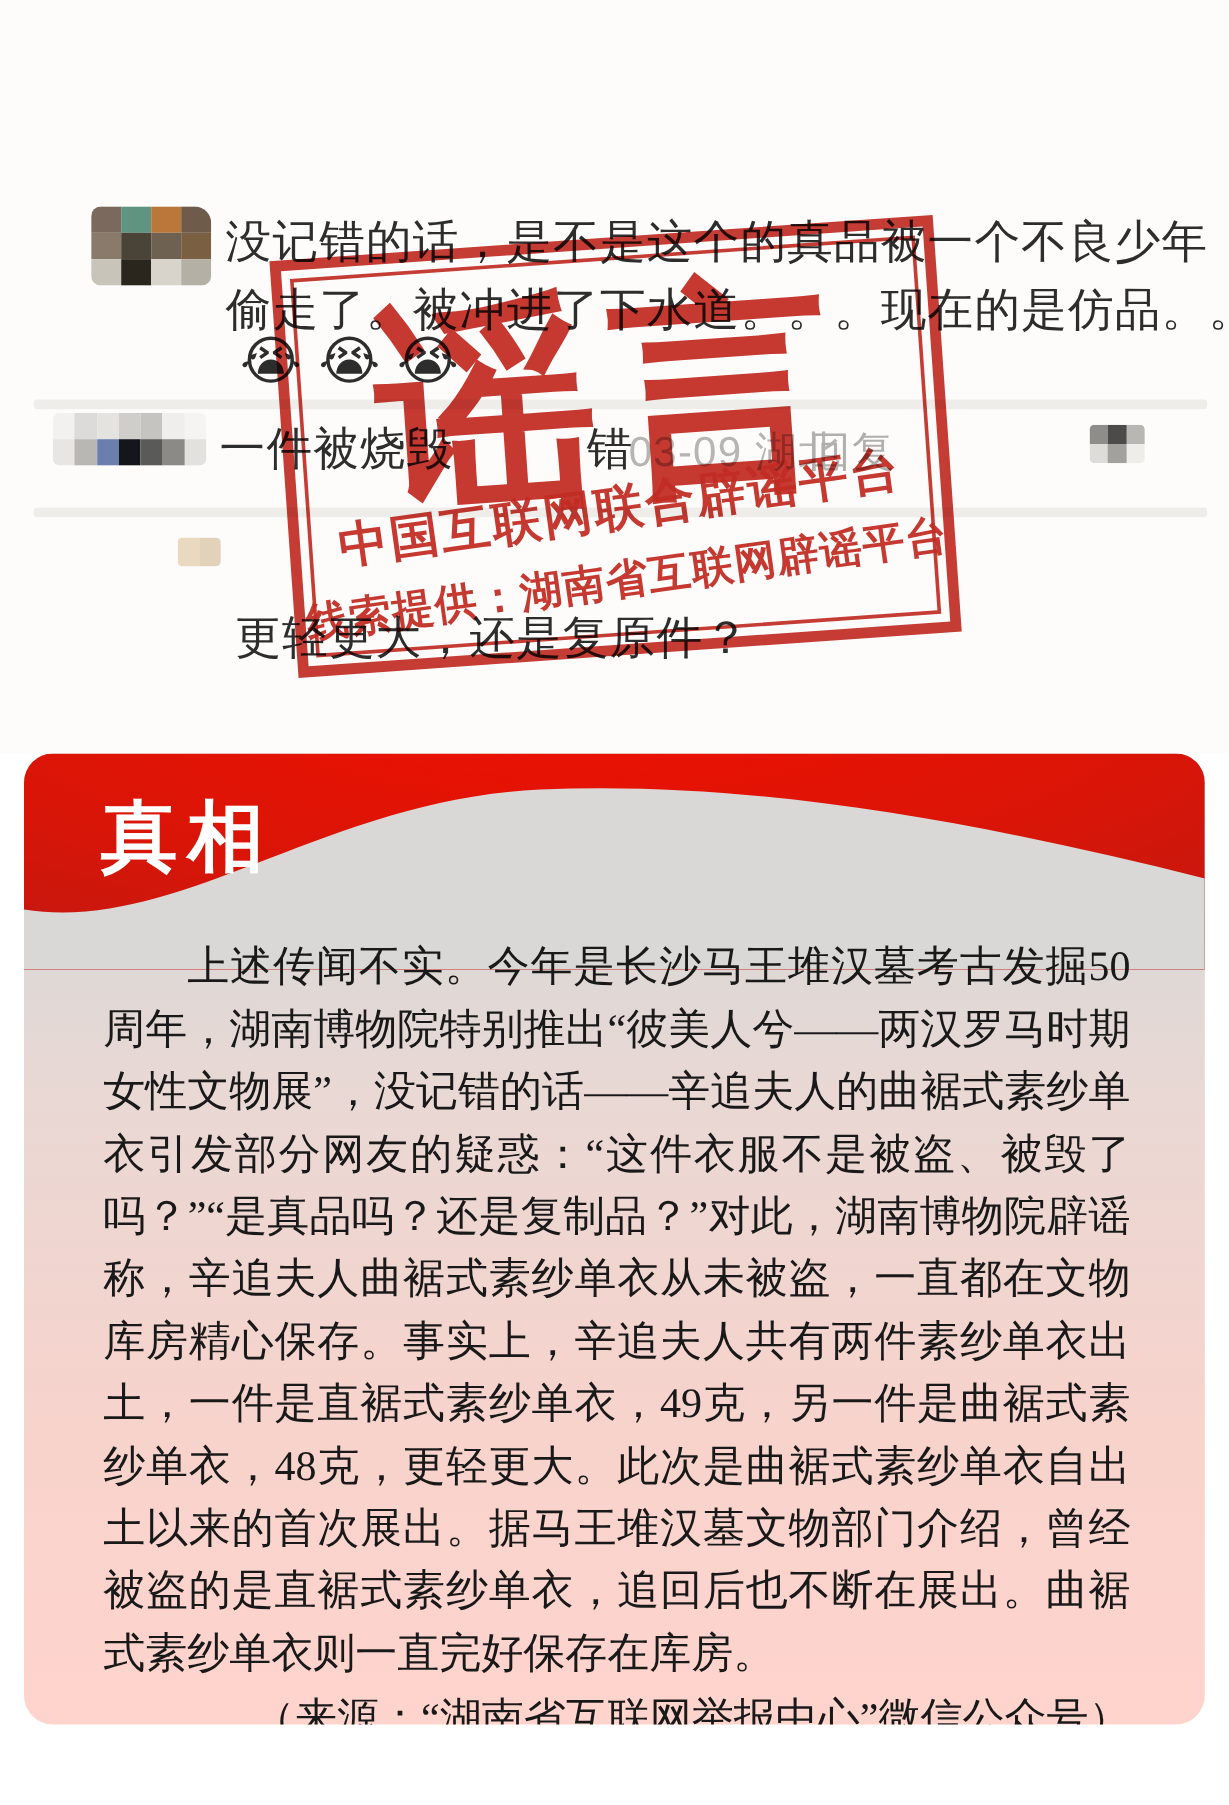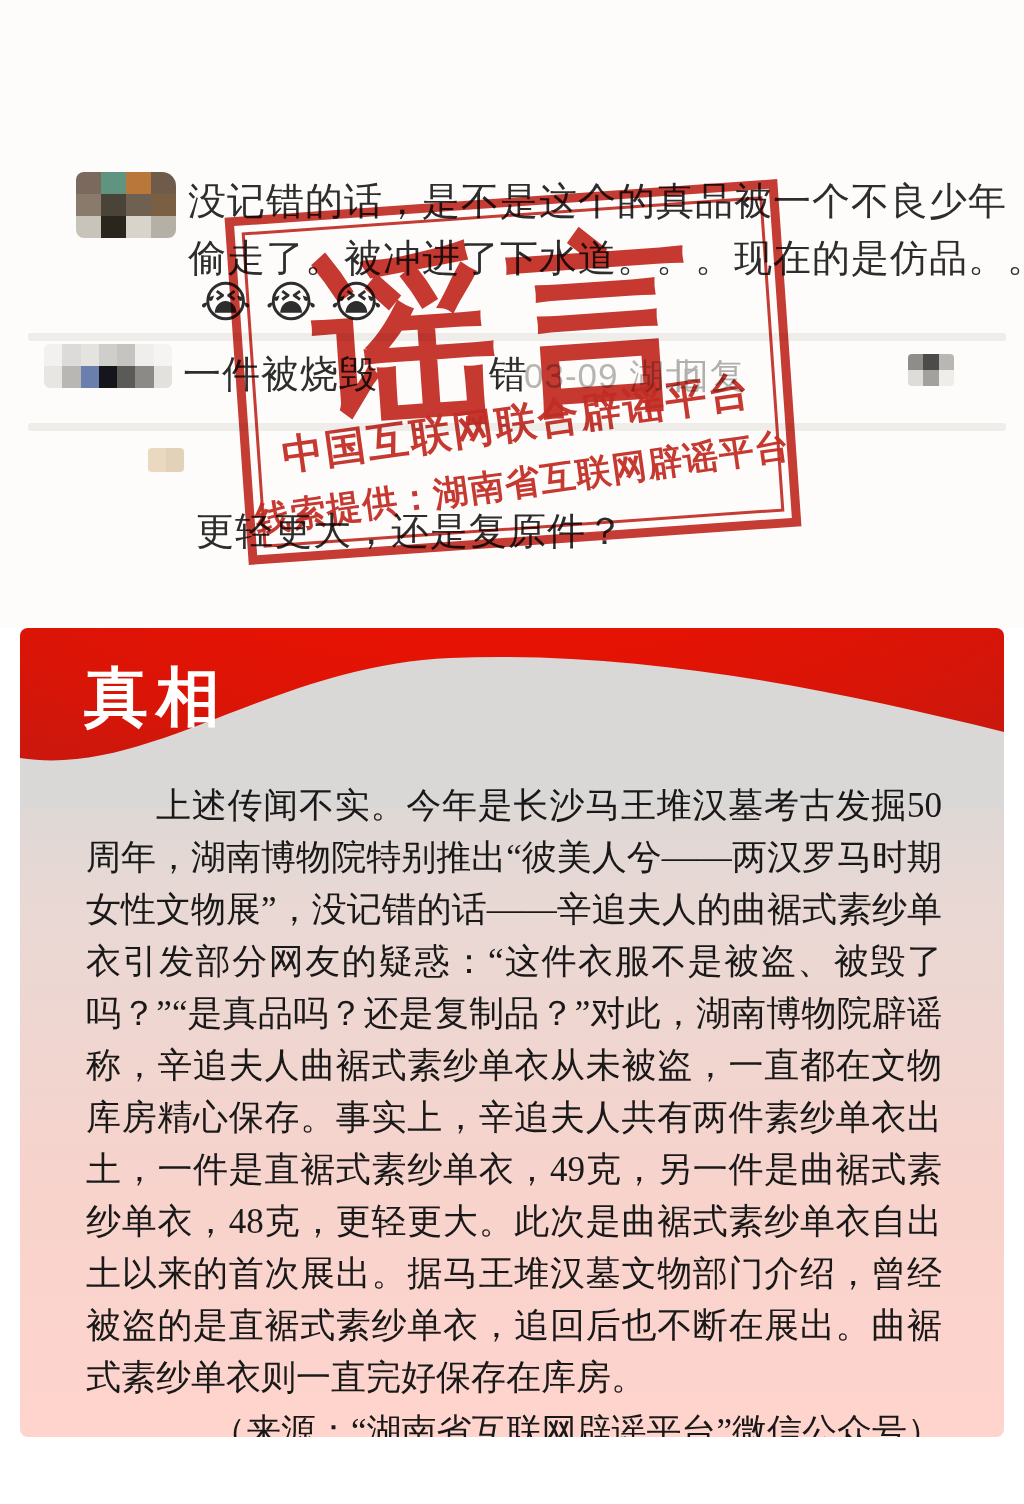--- a/index.html
+++ b/index.html
@@ -54,21 +54,21 @@
   }
   .stamp-l2{
     position:absolute;left:0;right:0;bottom:30px;text-align:center;
     transform:rotate(-4deg);
     font-size:35px;font-weight:900;letter-spacing:1px;white-space:nowrap;
     color:rgba(196,45,36,.94);
   }
   
   .card{
     position:absolute;left:20px;top:628px;width:984px;height:809px;
-    border-radius:8px;overflow:hidden;
+    border-radius:24px;overflow:hidden;
     background:linear-gradient(180deg,#dad8d6 0px,#dad8d6 140px,#e9d8d4 280px,#f6d3cc 540px,#ffd4cd 809px);
   }
   .card-header{
     position:absolute;left:0;top:0;width:984px;height:180px;
     background:radial-gradient(130% 240% at 46% -40%, #f31000 0%, #d91507 42%, #a91d1f 95%);
   }
   .card-wave{position:absolute;left:0;top:0;width:984px;height:180px;display:block;}
   .card-title{
     position:absolute;left:64px;top:26px;
     font-family:"Liberation Serif","DejaVu Serif",serif;
@@ -153,15 +153,15 @@
 
 <div class="card">
   <div class="card-header">
     <svg class="card-wave" viewBox="0 0 984 180" preserveAspectRatio="none">
       <path d="M0,130 C130,150 250,38 430,30 C610,22 800,58 984,104 L984,180 L0,180 Z" fill="#dad8d6"></path>
     </svg>
     <div class="card-title">真相</div>
   </div>
   <div class="card-text">
     <div class="card-para">上述传闻不实。今年是长沙马王堆汉墓考古发掘50周年，湖南博物院特别推出“彼美人兮——两汉罗马时期女性文物展”，没记错的话——辛追夫人的曲裾式素纱单衣引发部分网友的疑惑：“这件衣服不是被盗、被毁了吗？”“是真品吗？还是复制品？”对此，湖南博物院辟谣称，辛追夫人曲裾式素纱单衣从未被盗，一直都在文物库房精心保存。事实上，辛追夫人共有两件素纱单衣出土，一件是直裾式素纱单衣，49克，另一件是曲裾式素纱单衣，48克，更轻更大。此次是曲裾式素纱单衣自出土以来的首次展出。据马王堆汉墓文物部门介绍，曾经被盗的是直裾式素纱单衣，追回后也不断在展出。曲裾式素纱单衣则一直完好保存在库房。</div>
-    <div class="card-source">（来源：“湖南省互联网辟谣平台”微信公众号）</div>
+    <div class="card-source">（来源：“湖南省互联网举报中心”微信公众号）</div>
   </div>
 </div>
 
 </body></html>

